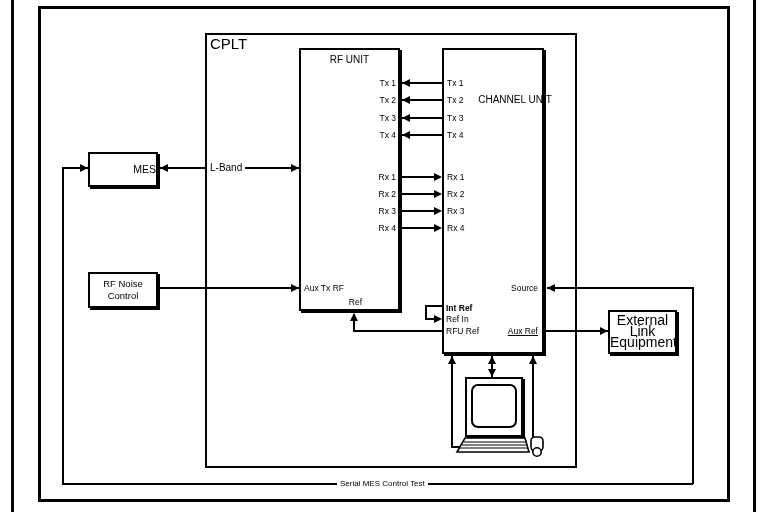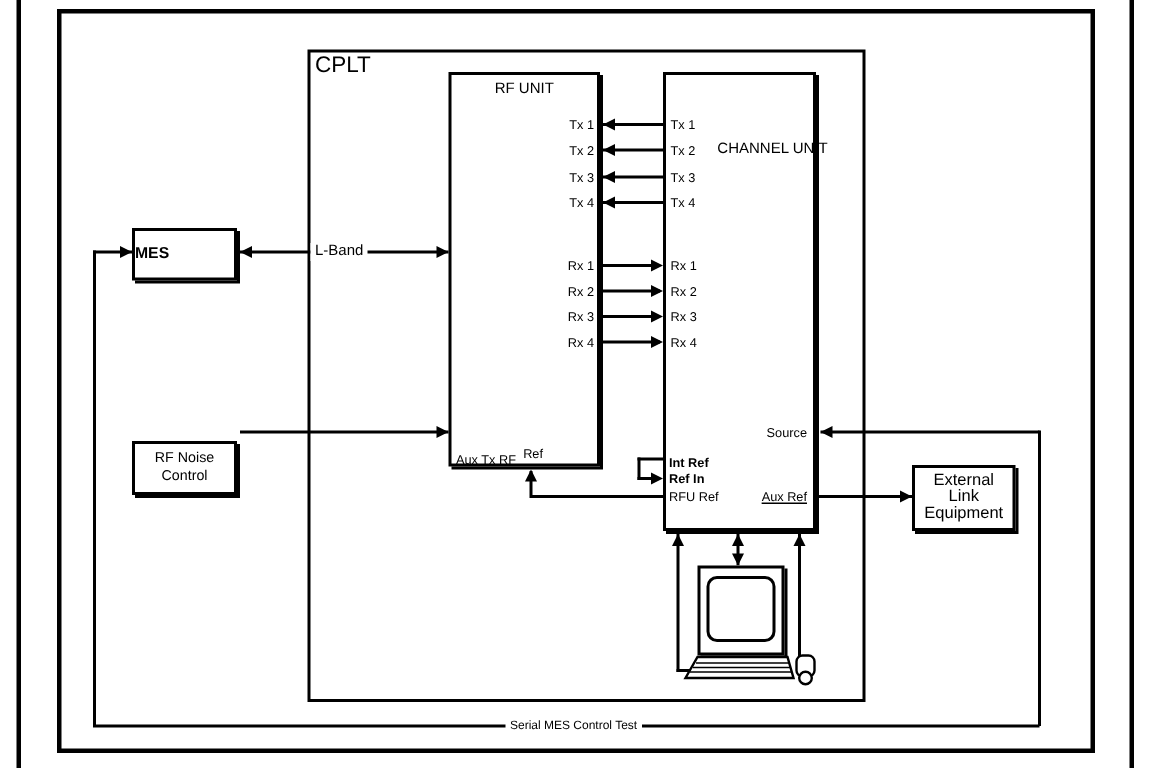--- a/index.html
+++ b/index.html
@@ -36,32 +36,32 @@
   <div class="box" style="left:205px;top:33px;width:372px;height:435px;"></div>
   <div class="lbl" style="left:210px;top:35px;font-size:15px;line-height:17px;">CPLT</div>
 
   <div class="box shadow" style="left:299px;top:48px;width:101px;height:263px;"></div>
   <div class="title" style="left:299px;top:54px;width:101px;">RF UNIT</div>
 
   <div class="box shadow" style="left:442px;top:48px;width:102px;height:306px;"></div>
   <div class="title" style="left:464px;top:54px;width:102px;margin-top:40px;">CHANNEL UNIT</div>
 
   <div class="box shadow" style="left:88px;top:152px;width:70px;height:35px;">
-    <div style="position:absolute;left:0;top:9px;width:100%;text-align:left;font-size:10.5px;font-weight:bold;">MES</div>
+    <div style="position:absolute;left:0;top:9px;width:100%;text-align:right;font-size:10.5px;">MES</div>
   </div>
 
-  <div class="box shadow" style="left:88px;top:272px;width:70px;height:36px;margin-top:22px;">
+  <div class="box shadow" style="left:88px;top:272px;width:70px;height:36px;">
     <div style="position:absolute;left:0;top:4px;width:100%;text-align:center;font-size:9.5px;line-height:12px;">
       <div>RF Noise</div>
       <div>Control</div>
     </div>
   </div>
 
   <div class="box shadow" style="left:608px;top:310px;width:69px;height:44px;">
-    <div style="position:absolute;left:0;top:3px;width:100%;text-align:center;font-size:11px;line-height:11px;">
+    <div style="position:absolute;left:0;top:3px;width:100%;text-align:center;font-size:14px;line-height:11px;">
       <div>External</div>
       <div>Link</div>
       <div>Equipment</div>
     </div>
   </div>
 
   <div class="hl" style="left:402px;top:82px;width:40px;"></div>
   <div class="arr l" style="left:402px;top:79px;"></div>
   <div class="lbl ralign" style="left:363px;top:78px;width:33px;">Tx 1</div>
   <div class="lbl" style="left:447px;top:78px;">Tx 1</div>
@@ -101,33 +101,33 @@
   <div class="lbl ralign" style="left:363px;top:223px;width:33px;">Rx 4</div>
   <div class="lbl" style="left:447px;top:223px;">Rx 4</div>
 
   <div class="hl" style="left:160px;top:167px;width:139px;"></div>
   <div class="arr l" style="left:160px;top:164px;"></div>
   <div class="arr r" style="left:291px;top:164px;"></div>
   <div class="lbl onln" style="left:207px;top:162px;font-size:10px;line-height:12px;">L-Band</div>
 
   <div class="hl thin" style="left:160px;top:287px;width:139px;"></div>
   <div class="arr r" style="left:291px;top:284px;"></div>
-  <div class="lbl" style="left:304px;top:301px;">Aux Tx RF</div>
+  <div class="lbl" style="left:304px;top:283px;">Aux Tx RF</div>
   <div class="lbl ralign" style="left:338px;top:297px;width:24px;">Ref</div>
 
   <div class="hl" style="left:354px;top:330px;width:88px;"></div>
   <div class="vl" style="left:353px;top:314px;height:18px;"></div>
   <div class="arr u" style="left:350px;top:313px;"></div>
 
   <div class="hl" style="left:425px;top:305px;width:17px;"></div>
   <div class="vl" style="left:425px;top:305px;height:15px;"></div>
   <div class="hl" style="left:425px;top:318px;width:12px;"></div>
   <div class="arr r" style="left:434px;top:315px;"></div>
   <div class="lbl" style="left:446px;top:303px;font-weight:bold;">Int Ref</div>
-  <div class="lbl" style="left:446px;top:314px;font-weight:bold;">Ref In</div>
+  <div class="lbl" style="left:446px;top:314px;">Ref In</div>
   <div class="lbl" style="left:446px;top:326px;">RFU Ref</div>
 
   <div class="hl thin" style="left:547px;top:287px;width:146px;"></div>
   <div class="arr l" style="left:547px;top:284px;"></div>
   <div class="vl thin" style="left:692px;top:287px;height:197px;"></div>
   <div class="hl thin" style="left:62px;top:483px;width:631px;"></div>
   <div class="vl thin" style="left:62px;top:167px;height:317px;"></div>
   <div class="hl thin" style="left:62px;top:167px;width:26px;"></div>
   <div class="arr r" style="left:80px;top:164px;"></div>
   <div class="lbl onln" style="left:337px;top:479px;font-size:8px;">Serial MES Control Test</div>

